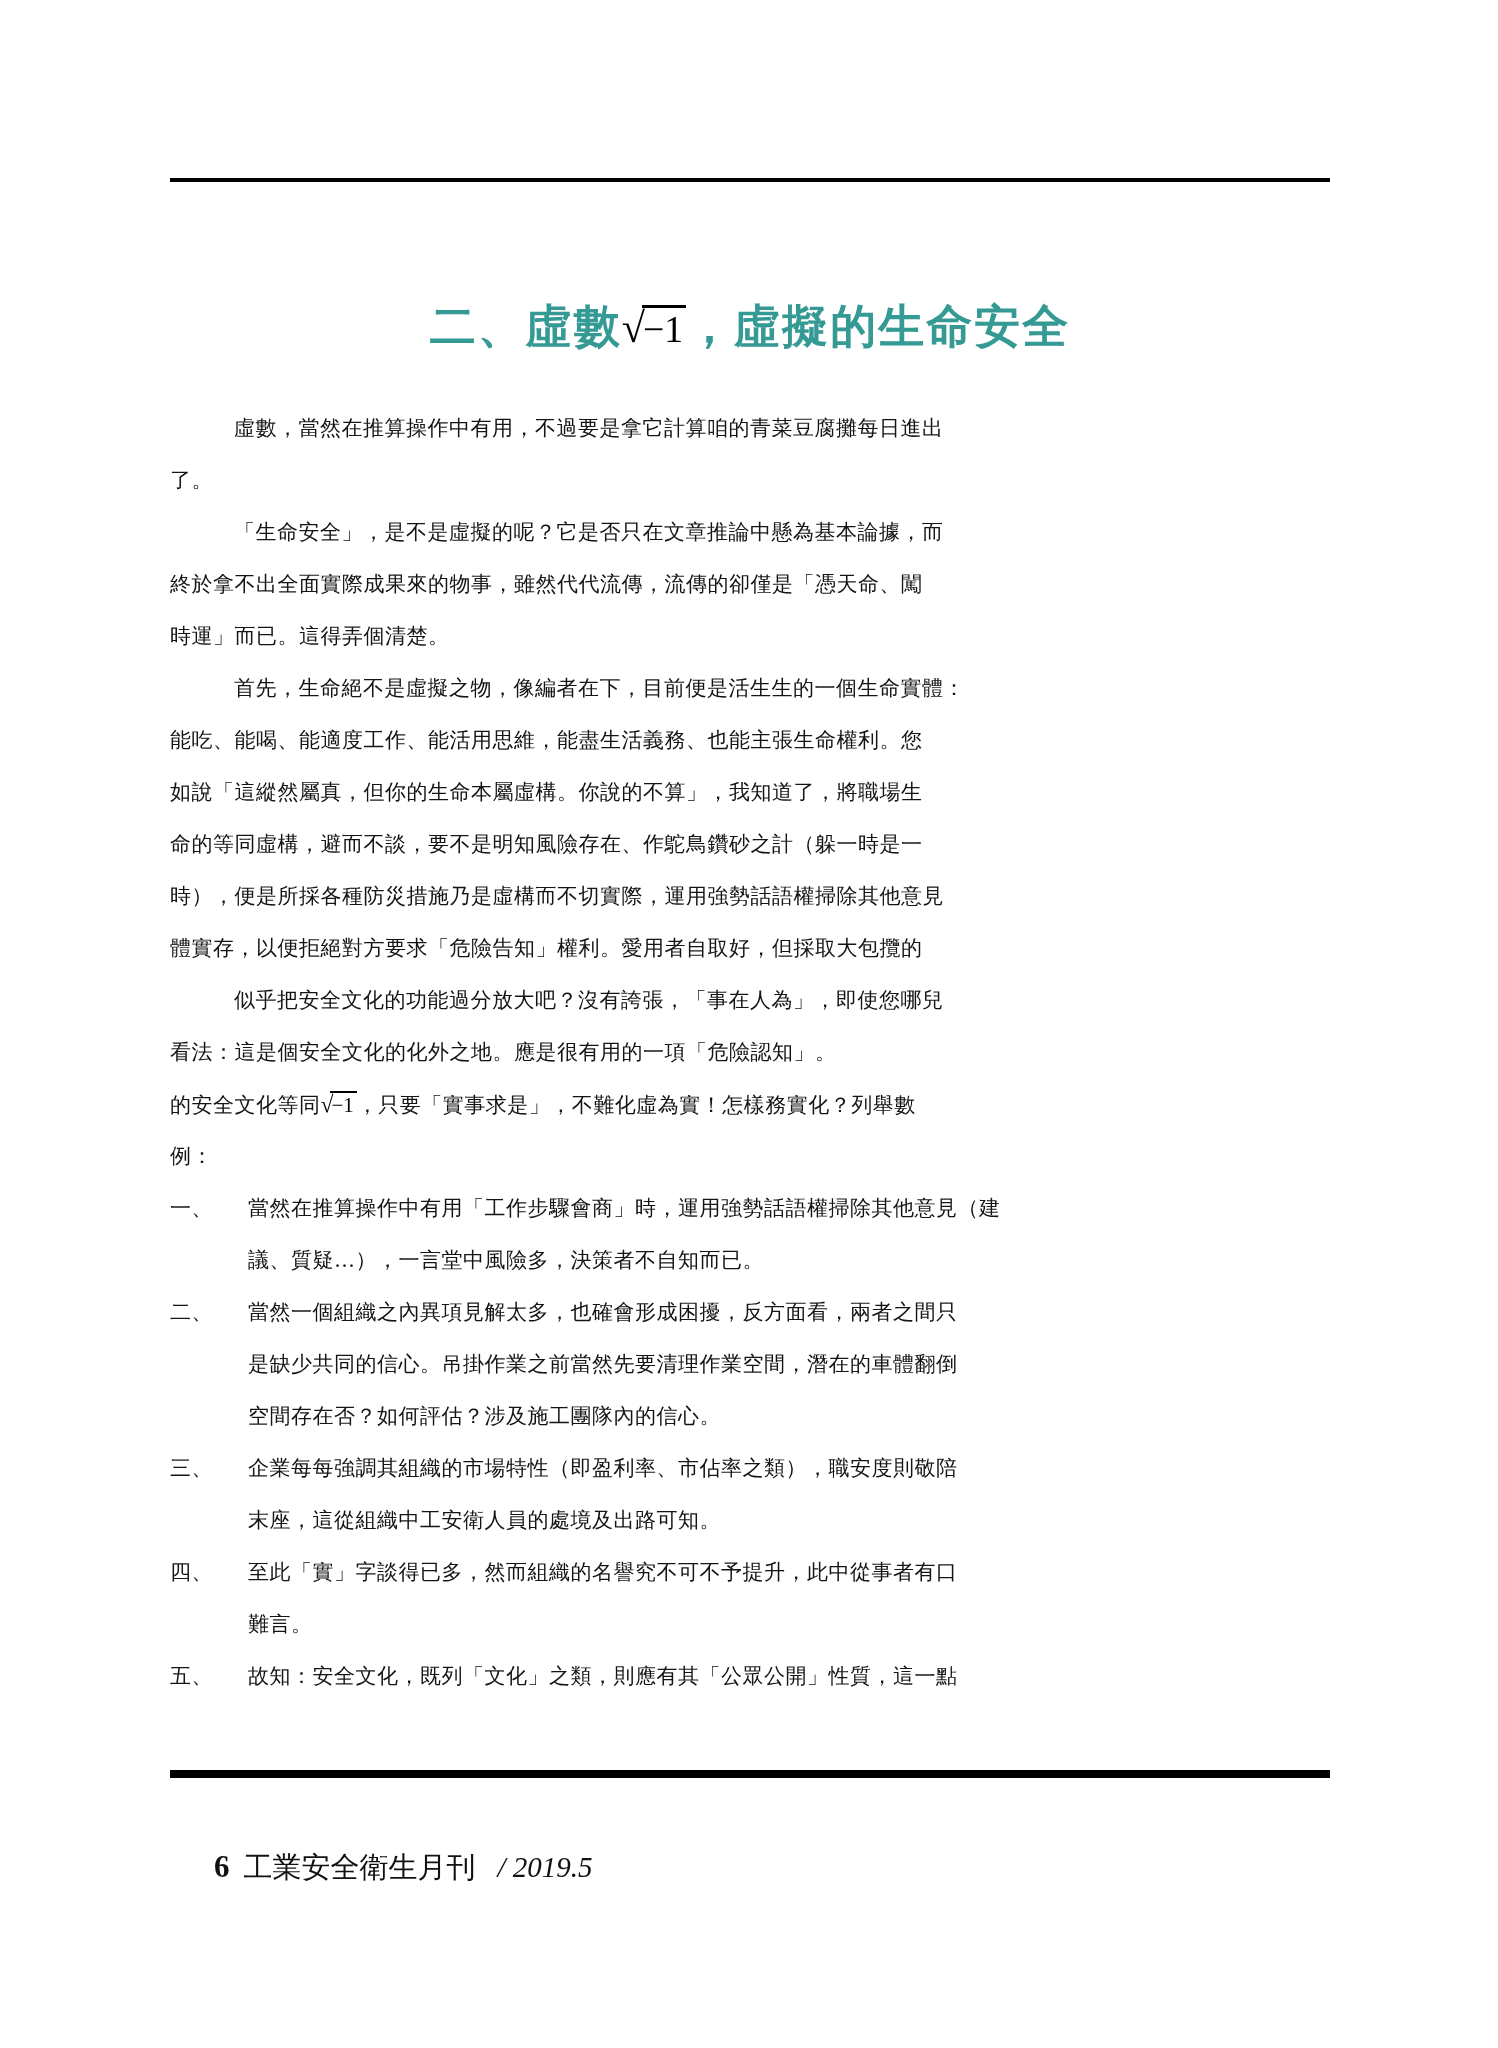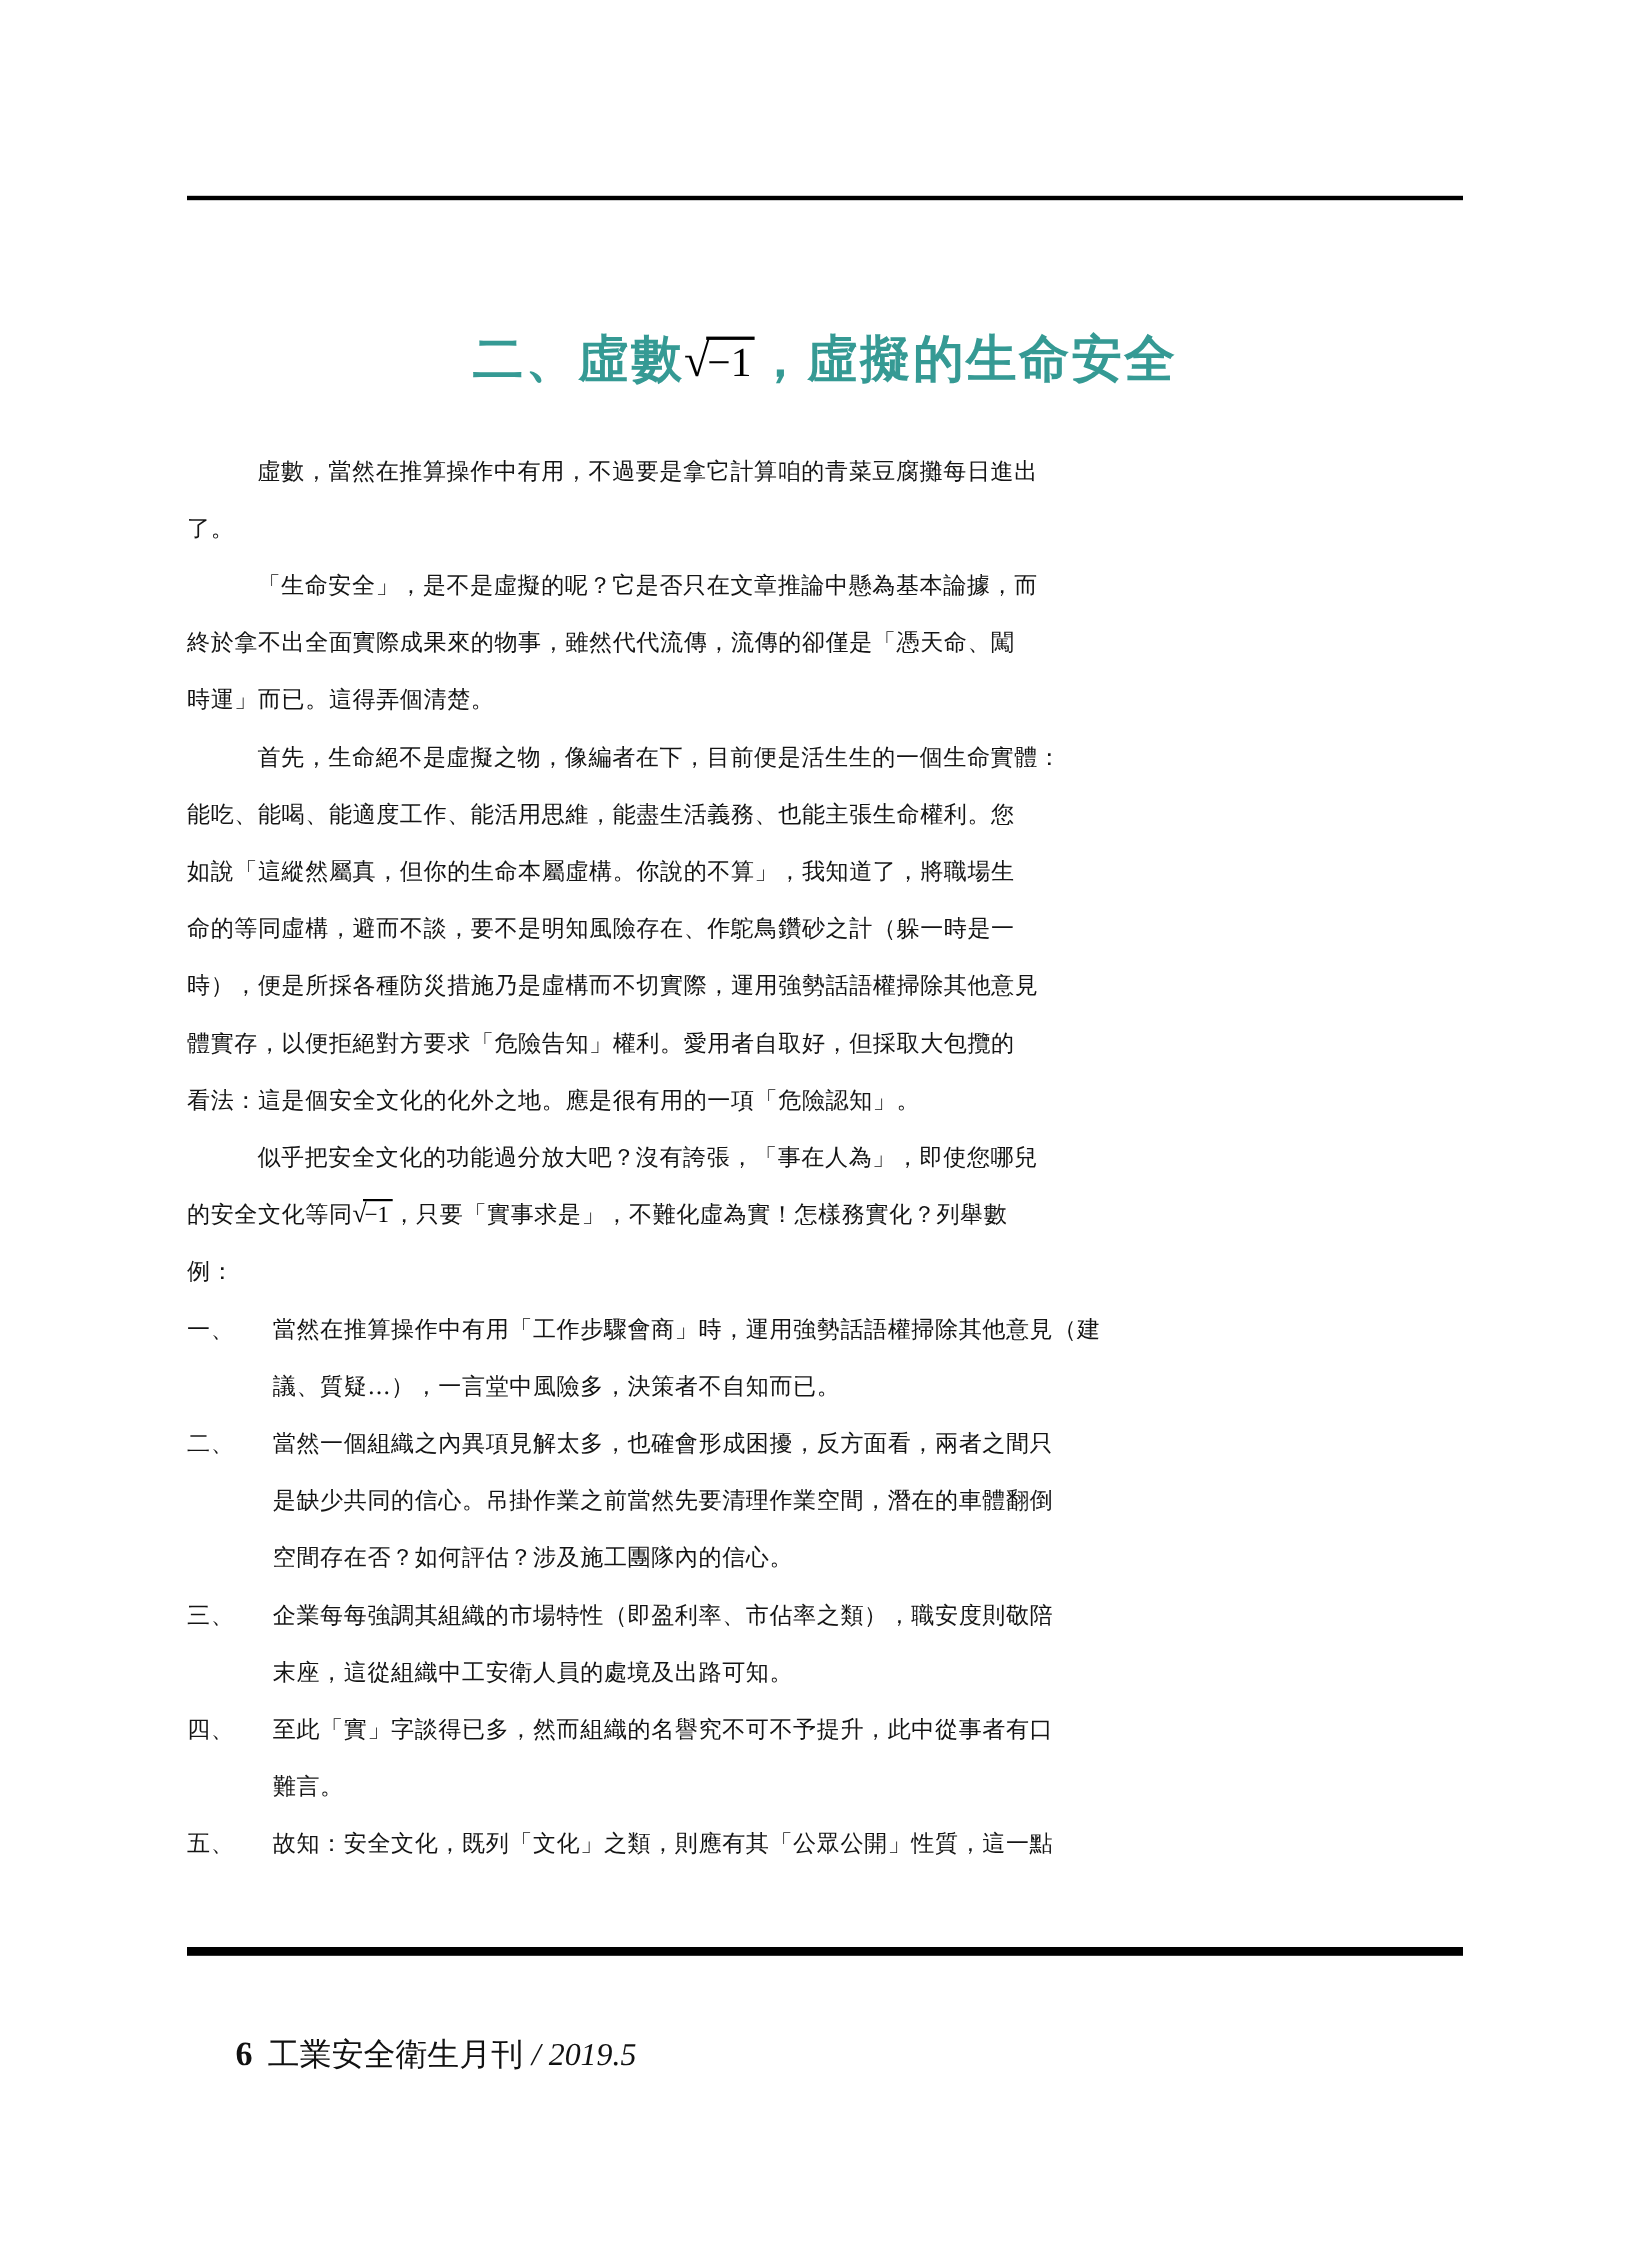--- a/index.html
+++ b/index.html
@@ -85,21 +85,21 @@
     font-size:31px;
     margin-right:14px;
     font-family:"Liberation Serif",serif;
   }
   .footer .journal{
     font-family:"DejaVu Serif","Liberation Serif",serif;
   }
   .footer .issue{
     font-style:italic;
     font-family:"Liberation Serif","DejaVu Serif",serif;
-    margin-left:8px;
+    margin-left:22px;
   }
 </style>
 </head>
 <body>
 
 <div class="content">
 
   <div class="rule-top"></div>
 
   <h1 class="title">
@@ -111,22 +111,22 @@
       <div class="line flush"><span>了。</span></div>
       <div class="line first"><span>「生命安全」，是不是虛擬的呢？它是否只在文章推論中懸為基本論據，而</span></div>
       <div class="line flush"><span>終於拿不出全面實際成果來的物事，雖然代代流傳，流傳的卻僅是「憑天命、闖</span></div>
       <div class="line flush"><span>時運」而已。這得弄個清楚。</span></div>
       <div class="line first"><span>首先，生命絕不是虛擬之物，像編者在下，目前便是活生生的一個生命實體：</span></div>
       <div class="line flush"><span>能吃、能喝、能適度工作、能活用思維，能盡生活義務、也能主張生命權利。您</span></div>
       <div class="line flush"><span>如說「這縱然屬真，但你的生命本屬虛構。你說的不算」，我知道了，將職場生</span></div>
       <div class="line flush"><span>命的等同虛構，避而不談，要不是明知風險存在、作鴕鳥鑽砂之計（躲一時是一</span></div>
       <div class="line flush"><span>時），便是所採各種防災措施乃是虛構而不切實際，運用強勢話語權掃除其他意見</span></div>
       <div class="line flush"><span>體實存，以便拒絕對方要求「危險告知」權利。愛用者自取好，但採取大包攬的</span></div>
+      <div class="line first"><span>似乎把安全文化的功能過分放大吧？沒有誇張，「事在人為」，即使您哪兒</span></div>
       <div class="line flush"><span>看法：這是個安全文化的化外之地。應是很有用的一項「危險認知」。</span></div>
-      <div class="line first"><span>似乎把安全文化的功能過分放大吧？沒有誇張，「事在人為」，即使您哪兒</span></div>
       <div class="line flush"><span>的安全文化等同</span><span class="sqrt"><span class="rad">√</span><span class="radicand">−1</span></span><span>，只要「實事求是」，不難化虛為實！怎樣務實化？列舉數</span></div>
       <div class="line flush"><span>例：</span></div>
       <div class="line list"><span class="marker">一、</span><span>當然在推算操作中有用「工作步驟會商」時，運用強勢話語權掃除其他意見（建</span></div>
       <div class="line hang"><span>議、質疑…），一言堂中風險多，決策者不自知而已。</span></div>
       <div class="line list"><span class="marker">二、</span><span>當然一個組織之內異項見解太多，也確會形成困擾，反方面看，兩者之間只</span></div>
       <div class="line hang"><span>是缺少共同的信心。吊掛作業之前當然先要清理作業空間，潛在的車體翻倒</span></div>
       <div class="line hang"><span>空間存在否？如何評估？涉及施工團隊內的信心。</span></div>
       <div class="line list"><span class="marker">三、</span><span>企業每每強調其組織的市場特性（即盈利率、市佔率之類），職安度則敬陪</span></div>
       <div class="line hang"><span>末座，這從組織中工安衛人員的處境及出路可知。</span></div>
       <div class="line list"><span class="marker">四、</span><span>至此「實」字談得已多，然而組織的名譽究不可不予提升，此中從事者有口</span></div>

